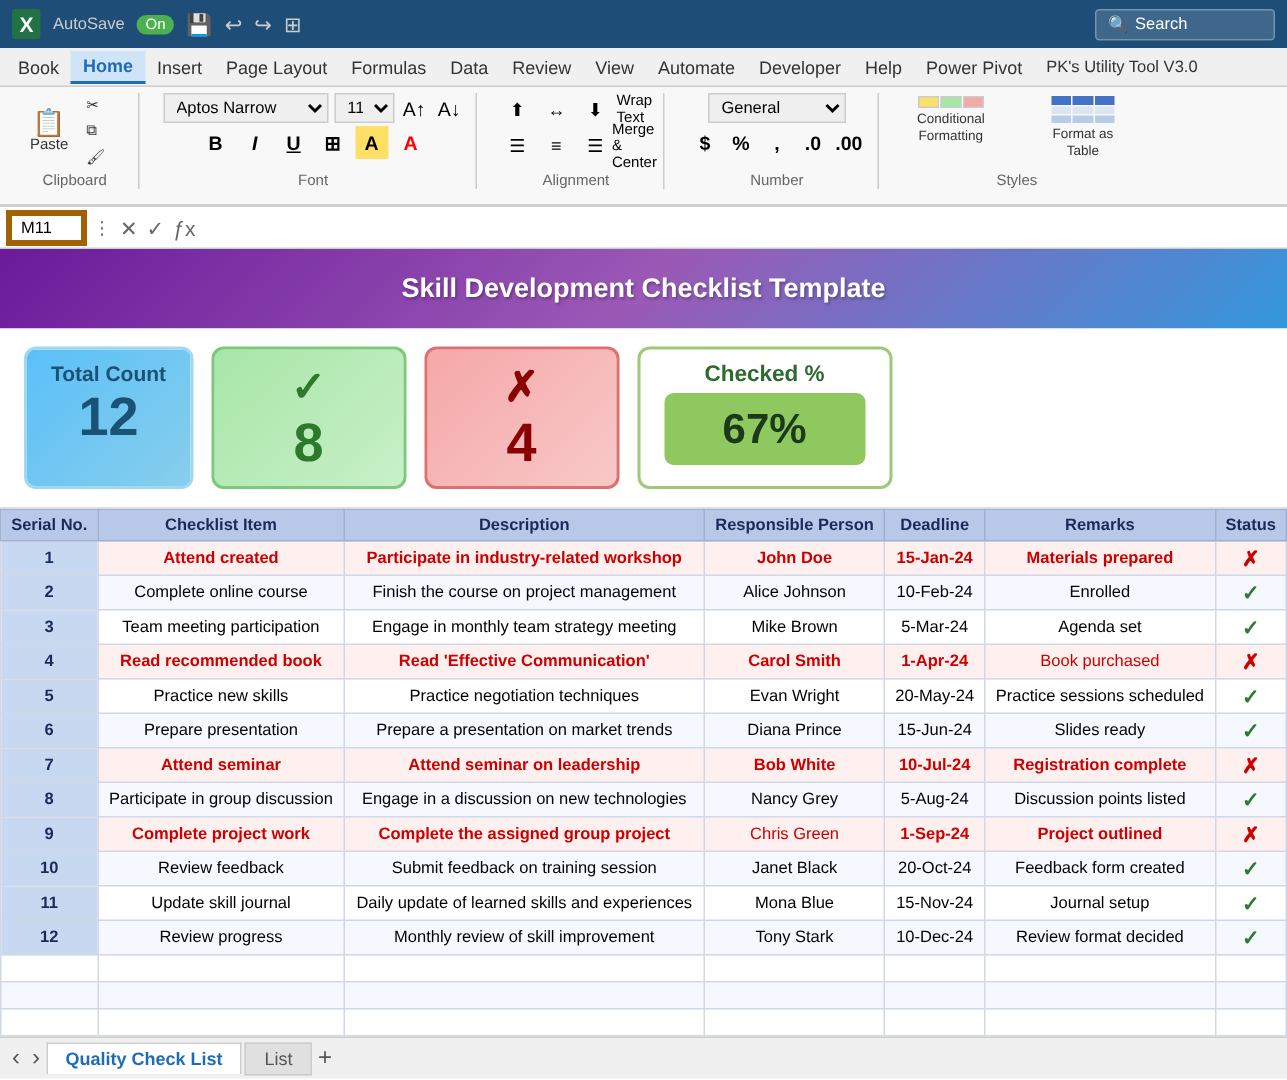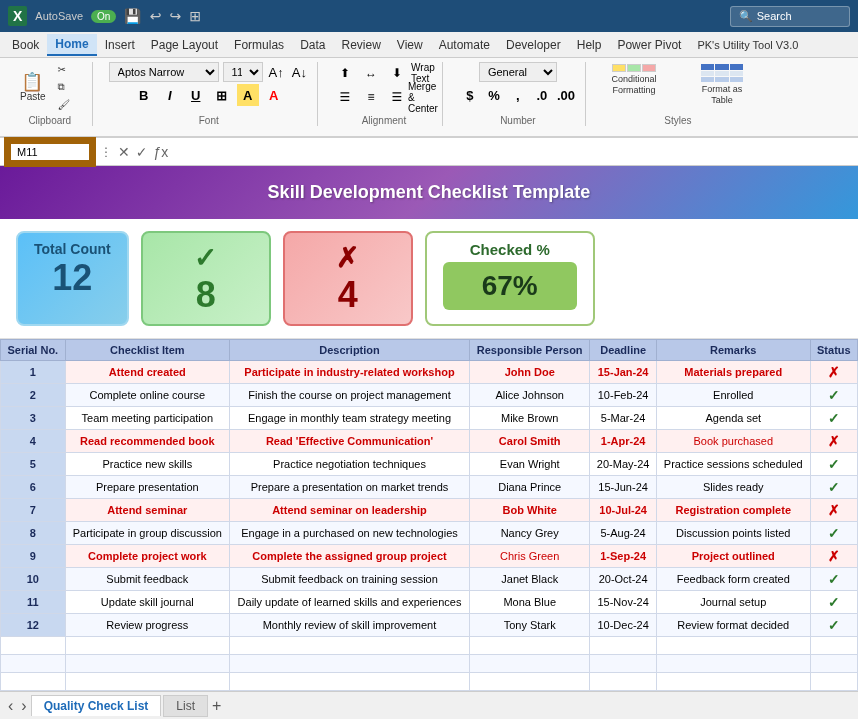--- a/index.html
+++ b/index.html
@@ -28,21 +28,21 @@
     .ribbon-btn { display: flex; flex-direction: column; align-items: center; padding: 2px 4px; cursor: pointer; border-radius: 3px; font-size: 10px; color: #333; min-width: 30px; }
     .ribbon-icon { font-size: 18px; line-height: 1; }
     .font-select { border: 1px solid #ccc; padding: 2px 4px; font-size: 11px; width: 110px; }
     .font-size-select { border: 1px solid #ccc; padding: 2px 4px; font-size: 11px; width: 40px; }
     .bold-btn { font-weight: bold; font-size: 13px; width: 22px; height: 22px; border: 1px solid transparent; display: flex; align-items: center; justify-content: center; cursor: pointer; }
     .align-btn { width: 22px; height: 22px; display: flex; align-items: center; justify-content: center; cursor: pointer; border: 1px solid transparent; font-size: 12px; }
     .cond-format-btn { display: flex; flex-direction: column; align-items: center; font-size: 9px; color: #333; cursor: pointer; padding: 2px; }
 
     
     .formula-bar { display: flex; align-items: center; background: white; border-bottom: 1px solid #ccc; padding: 2px 4px; height: 28px; gap: 4px; }
-    .cell-ref { border: 7px solid #a16207; padding: 2px 6px; font-size: 11px; width: 92px; }
+    .cell-ref { border: 4px solid #a16207; padding: 2px 6px; font-size: 11px; width: 54px; }
     .formula-icons { display: flex; gap: 2px; }
     .formula-icon { font-size: 14px; color: #666; cursor: pointer; padding: 0 2px; }
     .formula-input { flex: 1; border: none; outline: none; font-size: 12px; padding: 2px 4px; }
 
     
     .sheet-banner { background: linear-gradient(135deg, #6a1a9a, #9b59b6, #3498db); text-align: center; padding: 16px; }
     .sheet-title { color: white; font-size: 18px; font-weight: bold; text-shadow: 1px 1px 2px rgba(0,0,0,0.3); }
 
     
     .stats-row { display: flex; gap: 12px; padding: 12px 16px; background: white; border-bottom: 1px solid #e0e0e0; }
@@ -176,21 +176,21 @@
       <span class="align-btn">☰</span>
       <span class="align-btn">≡</span>
       <span class="align-btn">☰</span>
       <span class="align-btn" style="font-size:10px;">Merge &amp; Center</span>
     </div>
     <span class="ribbon-group-label">Alignment</span>
   </div>
 
   <div class="ribbon-group">
     <div class="ribbon-row" style="margin-bottom:2px;">
-      <select style="border:1px solid #ccc;padding:2px 4px;font-size:11px;width:78px;">
+      <select style="border:1px solid #ccc;padding:2px 4px;font-size:11px;width:92px;">
         <option>General</option>
       </select>
     </div>
     <div class="ribbon-row" style="gap:2px;">
       <span class="bold-btn">$</span>
       <span class="bold-btn">%</span>
       <span class="bold-btn">,</span>
       <span class="bold-btn">.0</span>
       <span class="bold-btn">.00</span>
     </div>
@@ -343,38 +343,38 @@
             <td style="color: rgb(204, 0, 0); font-weight: bold;">Attend seminar</td>
             <td style="color: rgb(204, 0, 0); font-weight: bold;">Attend seminar on leadership</td>
             <td style="color: rgb(204, 0, 0); font-weight: bold;">Bob White</td>
             <td style="color: rgb(204, 0, 0); font-weight: bold;">10-Jul-24</td>
             <td style="color: rgb(204, 0, 0); font-weight: bold;">Registration complete</td>
             <td><span class="status-x">✗</span></td>
           </tr>
           <tr>
             <td class="col-serial">8</td>
             <td>Participate in group discussion</td>
-            <td>Engage in a purchased on new technologies</td>
+            <td>Engage in a discussion on new technologies</td>
             <td>Nancy Grey</td>
             <td>5-Aug-24</td>
             <td>Discussion points listed</td>
             <td><span class="status-check">✓</span></td>
           </tr>
           <tr style="background: rgb(255, 240, 240);">
             <td class="col-serial">9</td>
             <td style="color: rgb(204, 0, 0); font-weight: bold;">Complete project work</td>
             <td style="color: rgb(204, 0, 0); font-weight: bold;">Complete the assigned group project</td>
             <td style="color: rgb(204, 0, 0); font-weight: normal;">Chris Green</td>
             <td style="color: rgb(204, 0, 0); font-weight: bold;">1-Sep-24</td>
             <td style="color: rgb(204, 0, 0); font-weight: bold;">Project outlined</td>
             <td><span class="status-x">✗</span></td>
           </tr>
           <tr>
             <td class="col-serial">10</td>
-            <td>Submit feedback</td>
+            <td>Review feedback</td>
             <td>Submit feedback on training session</td>
             <td>Janet Black</td>
             <td>20-Oct-24</td>
             <td>Feedback form created</td>
             <td><span class="status-check">✓</span></td>
           </tr>
           <tr>
             <td class="col-serial">11</td>
             <td>Update skill journal</td>
             <td>Daily update of learned skills and experiences</td>

